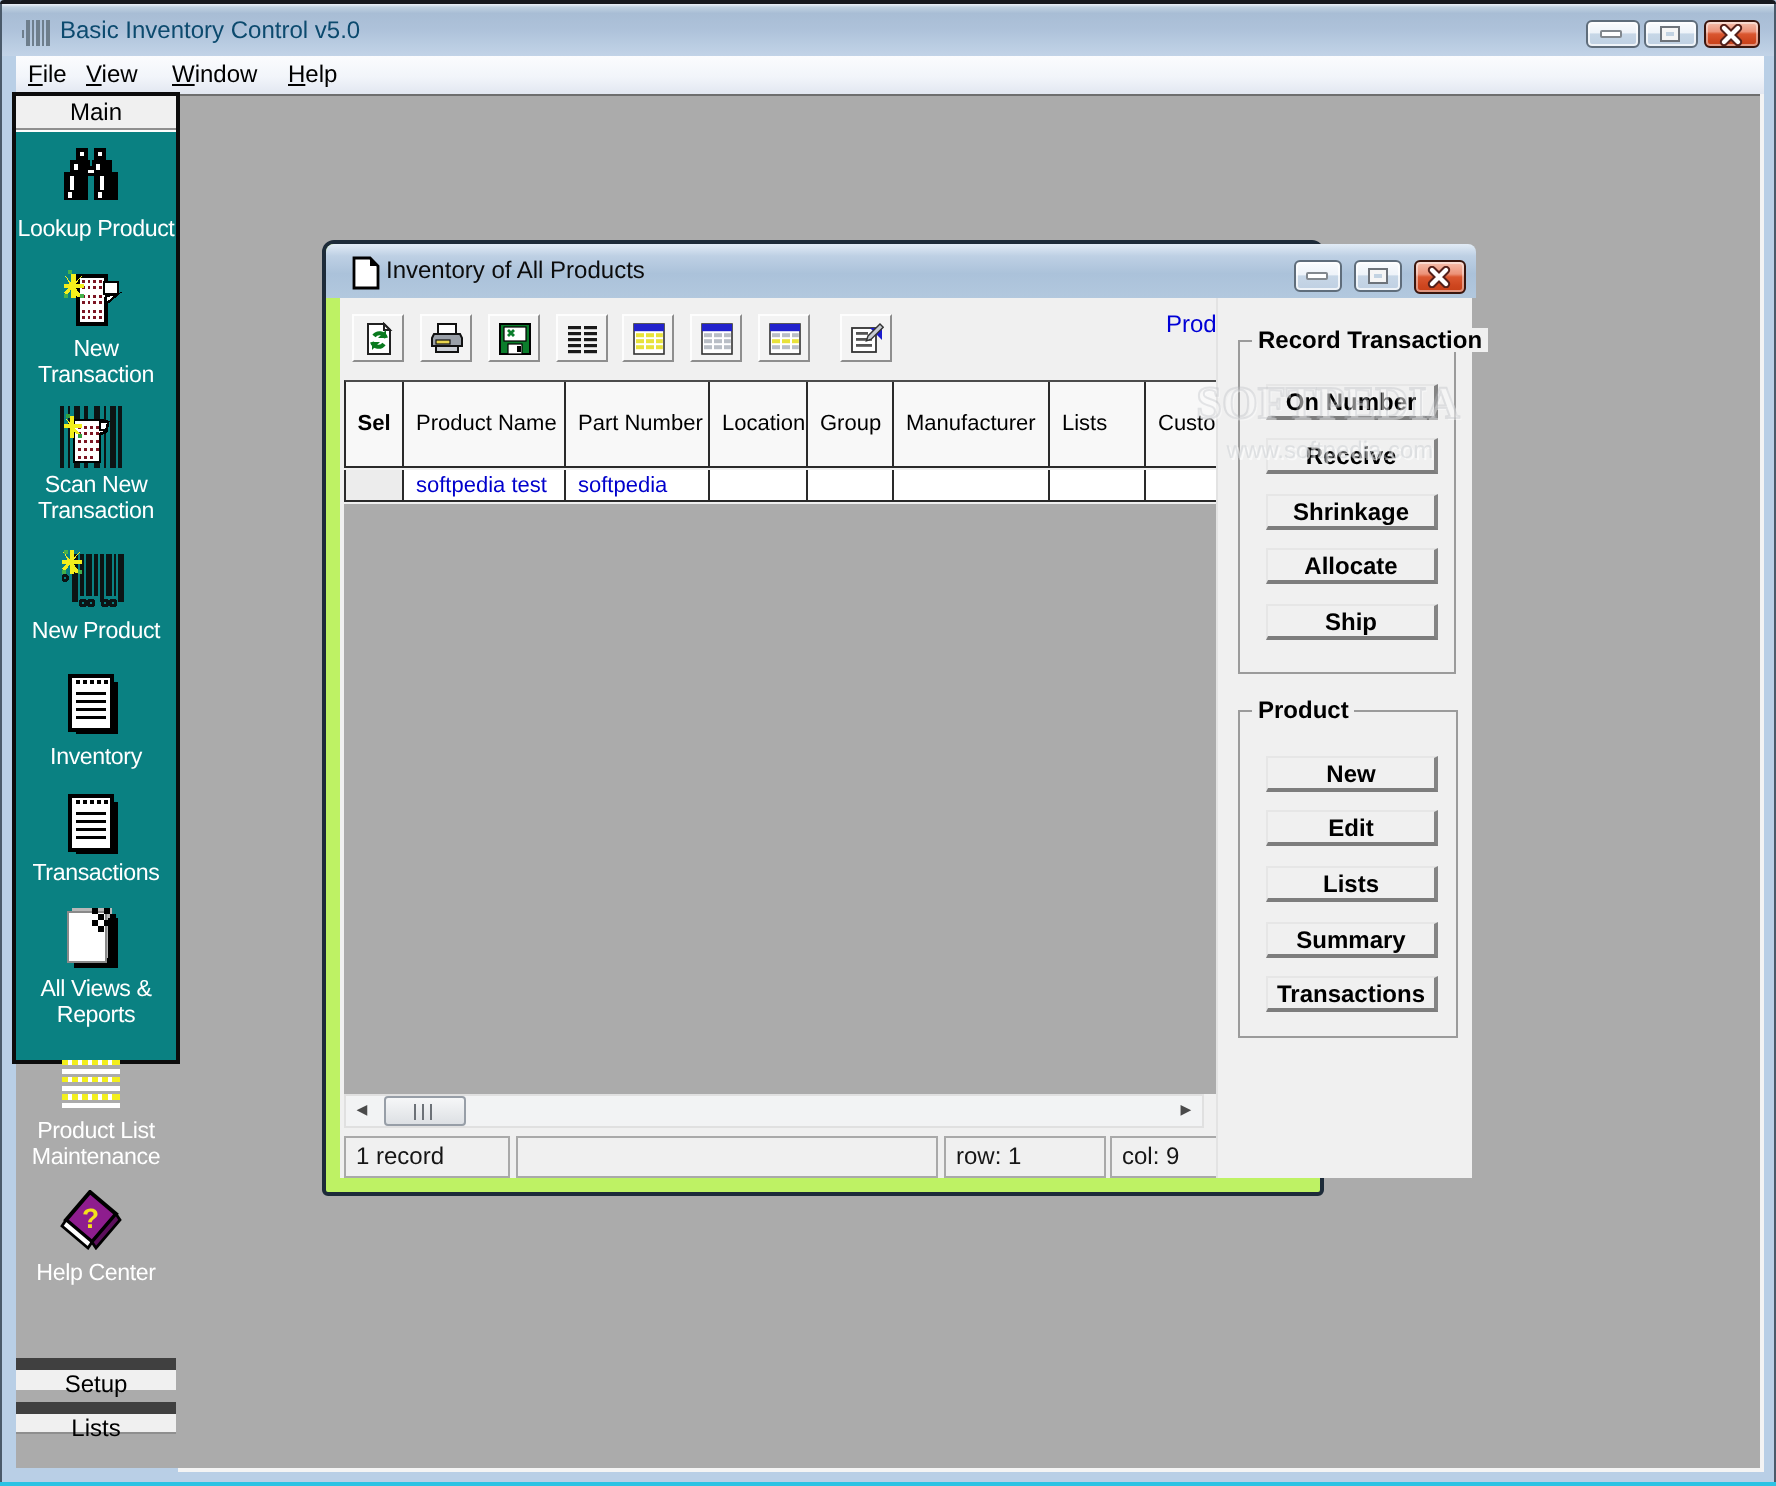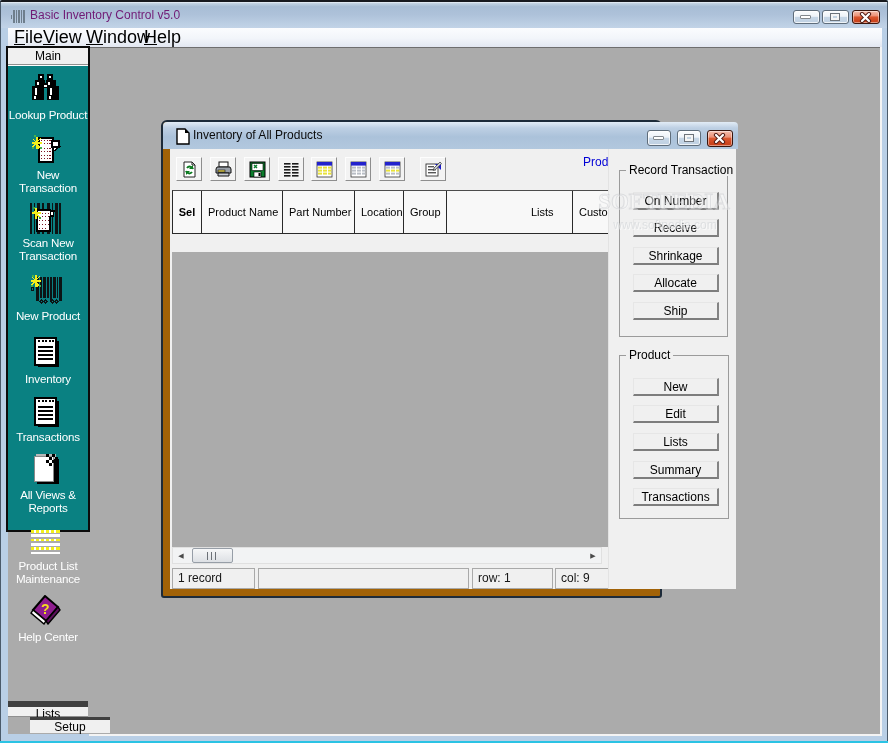--- a/index.html
+++ b/index.html
@@ -4,57 +4,57 @@
 <style>
 * { margin:0; padding:0; box-sizing:border-box; }
 html,body { width:888px; height:743px; overflow:hidden; }
 body { position:relative; background:#b9cfe6; font-family:"Liberation Sans", sans-serif; font-size:12px; color:#000; }
 .abs { position:absolute; }
 
 
 #topborder { left:0; top:0; width:888px; height:2px; background:#17191e; border-radius:4px 4px 0 0; }
 #titlebar { left:1px; top:2px; width:886px; height:26px;
   background:linear-gradient(to bottom,#edf2f9 0%,#c0d1e1 6%,#a8bdd5 18%,#aec2da 50%,#bacde2 80%,#c2d3e7 100%); }
-#titletext { left:30px; top:2px; height:26px; line-height:26px; font-size:12px; color:#701a75; }
+#titletext { left:30px; top:2px; height:26px; line-height:26px; font-size:12px; color:#0c4a6e; }
 #leftedge { left:0; top:2px; width:1px; height:741px; background:#4a5a6a; }
 #rightedge { left:887px; top:2px; width:1px; height:741px; background:#4a5a6a; }
 
 
 .capbtn { border-radius:3px; }
 .blue { background:linear-gradient(to bottom,#fafcfe 0%,#eef3f9 45%,#c7d7e7 50%,#bfd0e2 100%);
   border:1px solid #5f6d7b; box-shadow:inset 0 0 0 1px rgba(255,255,255,0.75); }
 .red { background:linear-gradient(to bottom,#f4bfae 0%,#ec9278 40%,#da5730 50%,#ce461f 78%,#c64018 100%);
   border:1px solid #39160e; box-shadow:inset 0 0 0 1px rgba(255,255,255,0.45); }
 .minbar { background:#fff; border:1px solid #82888e; border-radius:1px; }
 .maxbox { background:#f5f5f5; border:1px solid #6d737a; }
 .maxhole { background:#c3d3e2; }
 
 
 #menubar { left:8px; top:28px; width:874px; height:19px;
   background:linear-gradient(to bottom,#fbfcfe 0%,#f2f5fa 55%,#e2e7f1 100%); }
-.mi { position:absolute; top:0; height:19px; line-height:19px; font-size:18px; color:#000; }
+.mi { position:absolute; top:0; height:19px; line-height:19px; font-size:12px; color:#000; }
 
 
 #mdi { left:8px; top:47px; width:872px; height:687px; background:#ababab; border-top:1px solid #6e6e6e; }
 #edgeR { left:880px; top:47px; width:2px; height:689px; background:#f4f4f4; }
 #edgeB { left:89px; top:734px; width:793px; height:2px; background:#f4f4f4; }
 #cyan { left:0; top:741px; width:888px; height:2px; background:#2bc3e4; }
 
 
 #sidebar { left:6px; top:46px; width:84px; height:486px; border:2px solid #0c0c0c; background:#0a8182; }
 .sbtn { position:absolute; left:0; width:80px; height:15px; background:#f0f0f0; text-align:center; line-height:15px; font-size:12px; color:#000; }
 #btnMain { top:0; border-bottom:1px solid #8f8f8f; box-shadow:0 1px 0 #fdfdfd; height:17px; line-height:16px;}
 #btnLists { top:653px; border-top:6px solid #404040; border-bottom:1px solid #8f8f8f; height:16px; }
-#btnSetup { top:669px; border-top:3px solid #404040; height:16px;margin-left:22px; }
+#btnSetup { top:631px; border-top:6px solid #404040; height:16px; }
 .sideitem { position:absolute; left:0; width:80px; text-align:center; color:#fff; font-size:11.6px; letter-spacing:-0.2px; line-height:13px; white-space:nowrap; }
 .sicon { position:absolute; }
 
 
 #cw { left:161px; top:120px; width:501px; height:478px; border:2px solid #1d2b39; border-radius:6px 6px 3px 3px;
-  background:#a16207; }
+  background:#bef264; }
 #cwtitle { left:0; top:0; width:575px; height:27px; border-radius:4px 4px 0 0;
   background:linear-gradient(to bottom,#e2ecf6 0%,#bed0e4 22%,#abc2da 55%,#b2c8de 100%); }
 #cwtitletext { left:30px; top:0; height:27px; line-height:27px; font-size:12px; color:#0c0c0c; }
 #cwclient { left:7px; top:27px; width:566px; height:440px; background:#f0f0f0; }
 
 
 .tbtn { position:absolute; top:8px; width:26px; height:24px; background:#f3f3f3;
   border-top:1px solid #fdfdfd; border-left:1px solid #fdfdfd; border-right:1px solid #8e8e8e; border-bottom:1px solid #8e8e8e; }
 .tbtn svg { position:absolute; left:4px; top:3px; }
 
@@ -71,21 +71,21 @@
 #hsb { left:2px; top:398px; width:430px; height:17px; background:#f2f3f4; border:1px solid #e0e0e0; }
 .sbarrow { position:absolute; top:2px; width:12px; height:12px; font-size:7px; line-height:12px; text-align:center; color:#4a4a4a; }
 #thumb { position:absolute; left:19px; top:0px; width:41px; height:15px; background:linear-gradient(to bottom,#f6f7f8,#dde0e4);
   border:1px solid #979ea7; border-radius:2px; }
 .grip { position:absolute; top:3px; width:1px; height:8px; background:#6c7177; }
 
 
 .sp { position:absolute; top:419px; height:21px; background:#f0f0f0; border:1px solid #a9a9a9; font-size:12px; line-height:19px; padding-left:5px; color:#161616; }
 
 
-#rpanel { left:438px; top:0; width:128px; height:440px; background:#f0f0f0; border-left:1px solid #e3e3e3; }
+#rpanel { left:438px; top:0; width:128px; height:440px; background:#f0f0f0; border-left:1px solid #e3e3e3;font-weight:bold; }
 .gbox { position:absolute; border:1px solid #9b9b9b; }
 .glabel { position:absolute; background:#f0f0f0; padding:0 3px; font-size:12px; line-height:12px; color:#000; white-space:nowrap; }
 .pbtn { position:absolute; width:86px; height:18px; background:#f0f0f0; text-align:center; line-height:17px; font-size:12px; color:#000;
   border-top:1px solid #e6e6e6; border-left:1px solid #e6e6e6; border-right:2px solid #848484; border-bottom:2px solid #7d7d7d; }
 
 
 #wm1 { left:414px; top:40px; width:160px; text-align:center; font-family:"Liberation Serif", serif; font-weight:bold; font-size:23px;
   color:rgba(240,241,244,0.16); -webkit-text-stroke:1px rgba(175,179,186,0.3); text-shadow:1px 1px 0 rgba(255,255,255,0.42); letter-spacing:0px; }
 #wm2 { left:437px; top:69px; width:116px; text-align:center; font-size:12px; color:rgba(197,201,207,0.45); text-shadow:1px 1px 0 rgba(255,255,255,0.6); }
 </style>
@@ -500,22 +500,33 @@
     </div>
     <div class="abs" style="left:413px;top:6px;font-size:12px;color:#0000d6;white-space:nowrap">Product List</div>
 
     <div class="abs" id="tablewrap">
       <div id="thead">
         <div class="hc" style="left:0;width:29px;text-align:center;padding-left:0;font-weight:bold">Sel</div>
         <div class="hc" style="left:110px;width:72px">Part Number</div>
         <div class="hc" style="left:29px;width:81px">Product Name</div>
         <div class="hc" style="left:182px;width:49px">Location</div>
         <div class="hc" style="left:231px;width:43px">Group</div>
+        <div class="hc" style="left:274px;width:78px">Manufacturer</div>
         <div class="hc" style="left:352px;width:48px">Lists</div>
         <div class="hc" style="left:400px;width:37px;border-right:none">Customer</div>
+      </div>
+      <div id="trow">
+        <div class="dc" style="left:0;width:29px;background:#ececec"></div>
+        <div class="dc" style="left:29px;width:81px;background:#fff">softpedia test</div>
+        <div class="dc" style="left:110px;width:72px;background:#fff">softpedia</div>
+        <div class="dc" style="left:182px;width:49px;background:#fff"></div>
+        <div class="dc" style="left:231px;width:43px;background:#fff"></div>
+        <div class="dc" style="left:274px;width:78px;background:#fff"></div>
+        <div class="dc" style="left:352px;width:48px;background:#fff"></div>
+        <div class="dc" style="left:400px;width:37px;background:#fff;border-right:none"></div>
       </div>
     </div>
     <div class="abs" id="grayfill"></div>
 
     <div class="abs" id="hsb">
       <div class="sbarrow" style="left:2px">◀</div>
       <div class="sbarrow" style="right:2px">▶</div>
       <div id="thumb">
         <div class="grip" style="left:14px"></div>
         <div class="grip" style="left:18px"></div>

